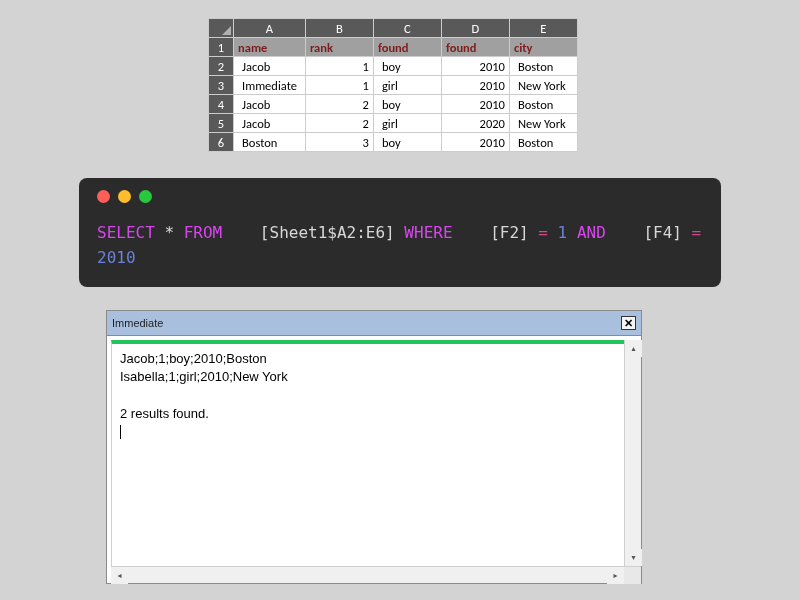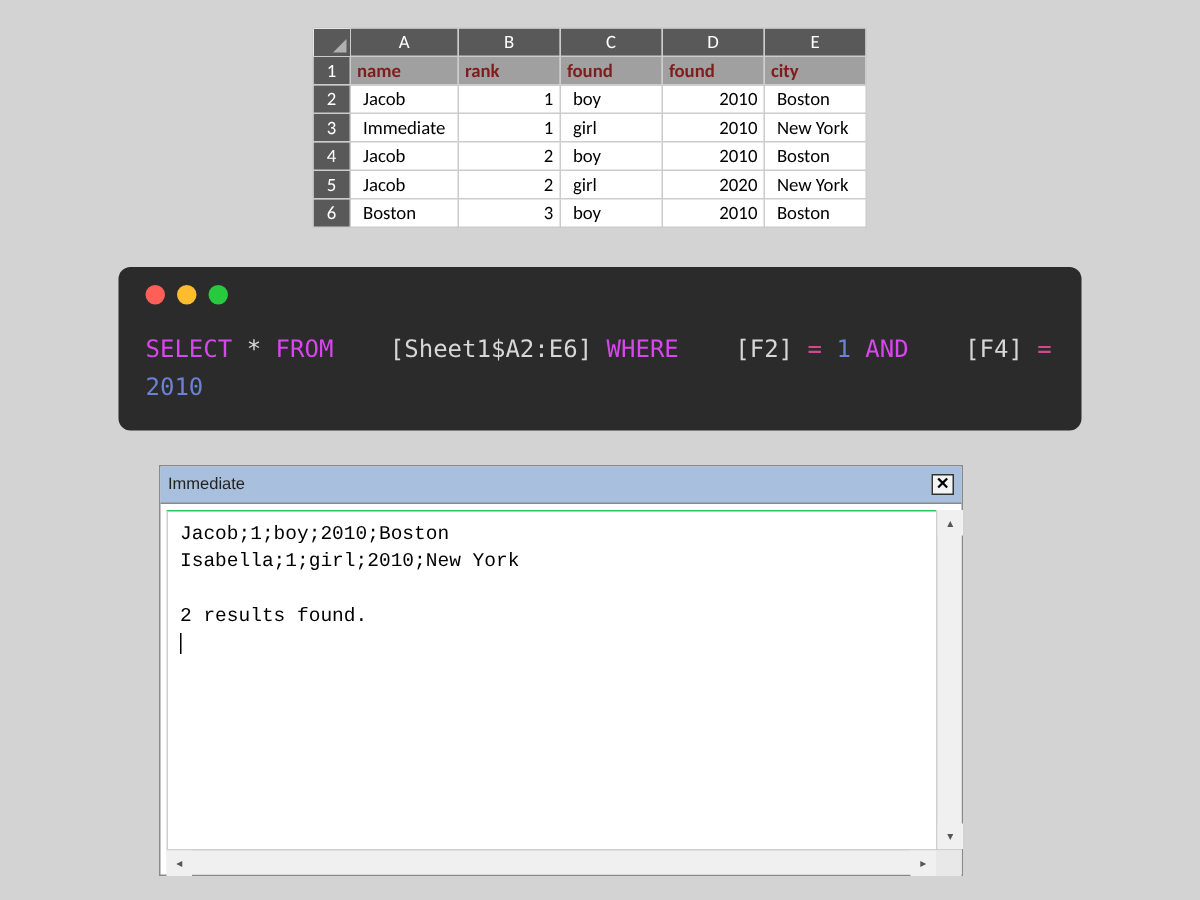--- a/index.html
+++ b/index.html
@@ -126,27 +126,27 @@
       line-height: 1;
       cursor: pointer;
     }
     .imm-body {
       display: flex;
       height: 230px;
     }
     .imm-content {
       flex: 1;
       padding: 6px 8px;
-      font-family: Liberation Mono, monospace;
+      font-family: Liberation Sans, sans-serif;
       font-size: 13px;
       white-space: pre;
       line-height: 1.4;
       overflow: hidden;
       margin: 4px 0 0 4px;
-      border-top: 1px solid #22c55e;
+      border-top: 4px solid #22c55e;
       border-left: 1px solid #cfcfcf;
       position: relative;
     }
     .cursor {
       display: inline-block;
       width: 1px;
       height: 14px;
       background: #000;
       vertical-align: text-bottom;
     }

